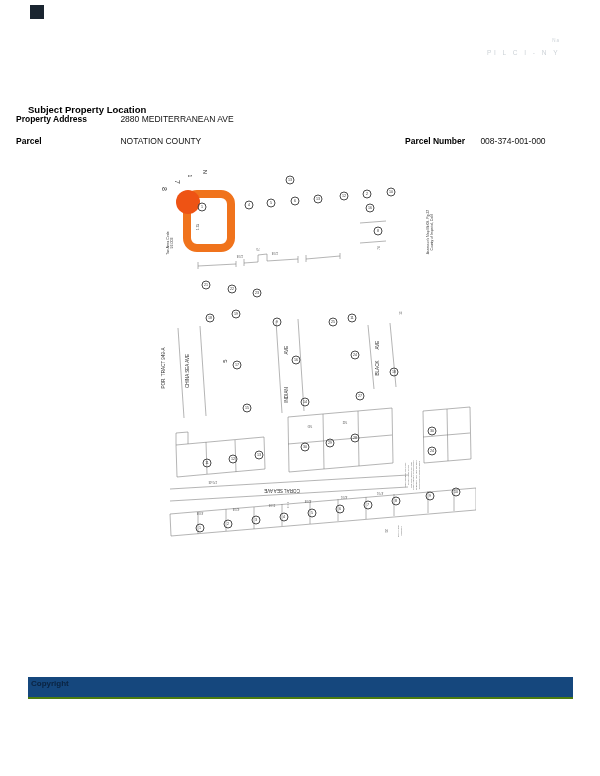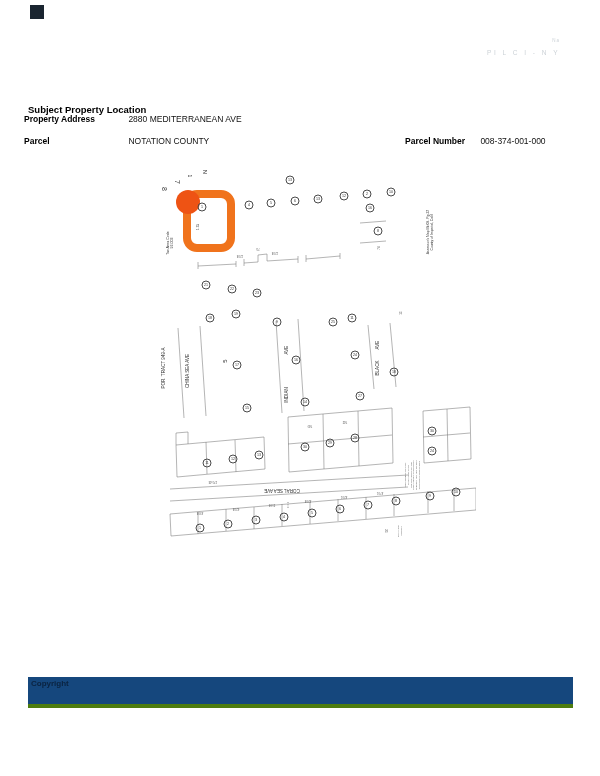--- a/index.html
+++ b/index.html
@@ -9,21 +9,21 @@
     border-right:1px solid #ececec;border-bottom:1px solid #ececec;
   }
   
   .logo-square{position:absolute;left:30px;top:5px;width:14px;height:14px;}
   .page-title{position:absolute;left:47px;top:44px;font-size:17.5px;letter-spacing:2.5px;color:#e3e7ea;font-weight:400;}
   .corner{position:absolute;right:40px;top:38px;text-align:right;color:#ccd2d7;}
   .corner .l1{font-size:4.5px;letter-spacing:1px;display:block;}
   .corner .l2{font-size:6.5px;letter-spacing:2.5px;display:block;margin-top:6px;}
   
   .section-title{position:absolute;left:28px;top:97px;font-size:9.5px;font-weight:bold;color:#000;margin-top:7px;}
-  .prop-row{position:absolute;left:24px;font-size:8.5px;line-height:10px;white-space:nowrap;}
+  .prop-row{position:absolute;left:16px;font-size:8.5px;line-height:10px;white-space:nowrap;}
   .prop-row .lbl{display:inline-block;width:102px;font-weight:bold;color:#000;}
   .prop-row .val{color:#111;}
   .parcel{position:absolute;left:385px;font-size:8.5px;white-space:nowrap;padding-left:20px;}
   .parcel .lbl{display:inline-block;width:73px;font-weight:bold;color:#000;}
   .parcel .val{color:#111;}
   
   .map{position:absolute;left:140px;top:163px;width:336px;height:402px;}
   .map svg{position:absolute;left:0;top:0;}
   .orange-rect{
     position:absolute;left:43px;top:27px;width:52px;height:62px;box-sizing:border-box;
@@ -33,21 +33,21 @@
   #map-layer{position:absolute;left:0;top:0;width:100%;height:100%;}
   .mcircle{
     position:absolute;width:7px;height:7px;border:0.7px solid #4a4a4a;border-radius:50%;
     font-size:3.6px;color:#333;display:flex;align-items:center;justify-content:center;
     background:transparent;transform:translate(-50%,-50%);line-height:1;
   }
   .mtext{
     position:absolute;color:#333;white-space:pre-line;line-height:1.25;text-align:center;
   }
   
-  .copyright-bar{position:absolute;left:28px;top:677px;width:545px;height:31px;border-bottom:4px solid #4d7c0f;box-sizing:border-box;}
+  .copyright-bar{position:absolute;left:28px;top:677px;width:545px;height:22px;border-bottom:2px solid #4d7c0f;box-sizing:border-box;}
   .copyright-text{position:absolute;left:3px;top:2px;font-size:8px;font-weight:bold;color:#0a2340;}
   .page-num{position:absolute;left:0;top:757px;width:600px;text-align:center;font-size:7.5px;color:#444;}
 </style>
 </head>
 <body>
 
 <div class="page">
 
   <div class="logo-square" style="background: rgb(26, 37, 48);"></div>
   <div class="corner">

